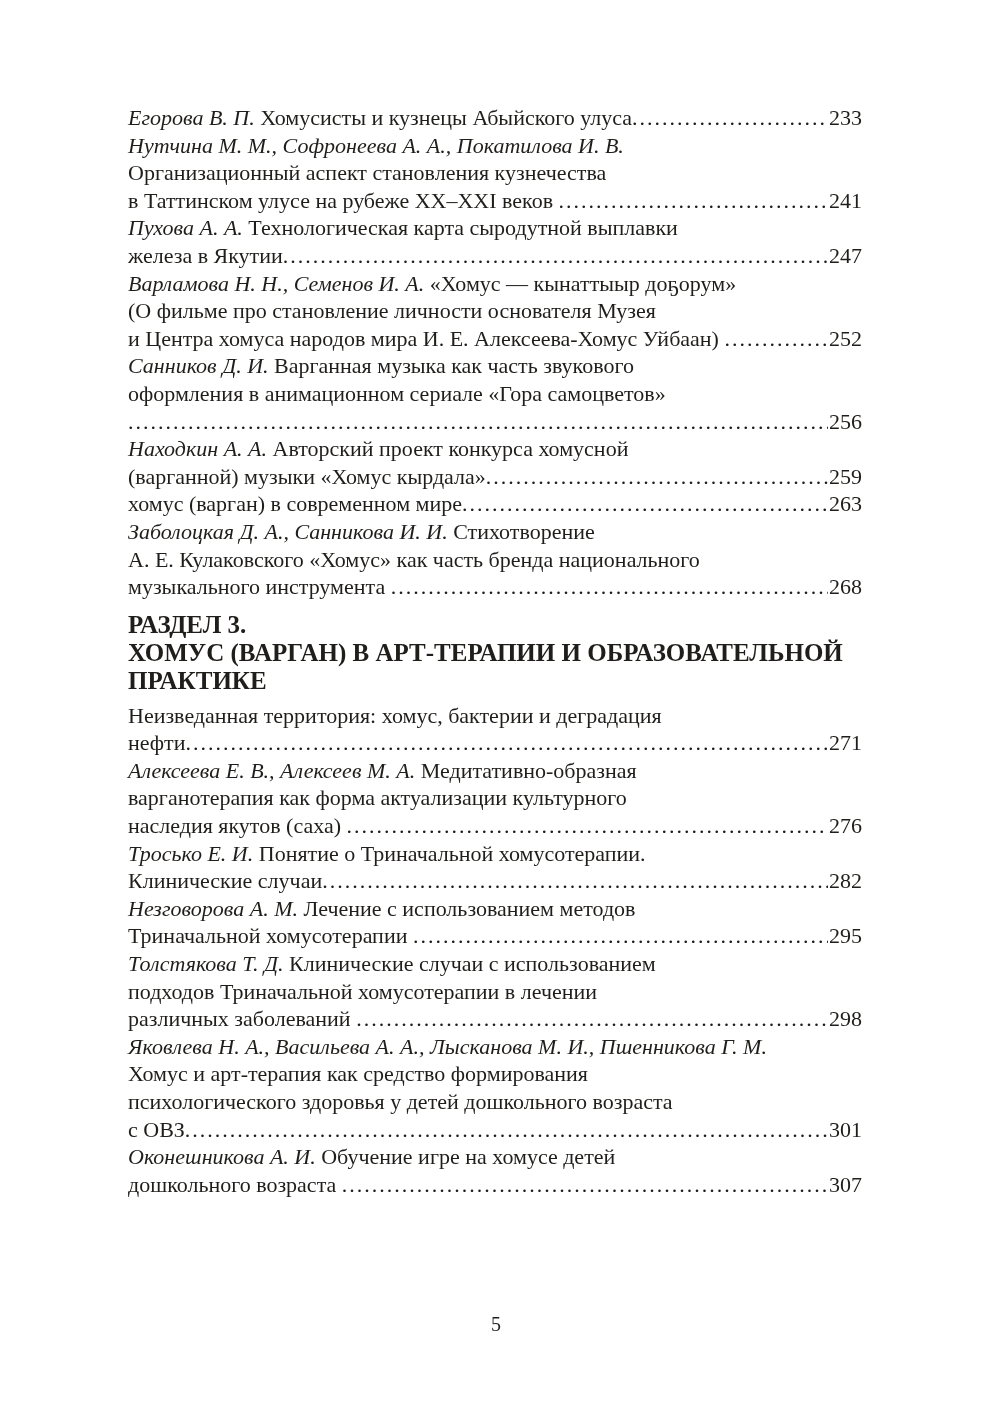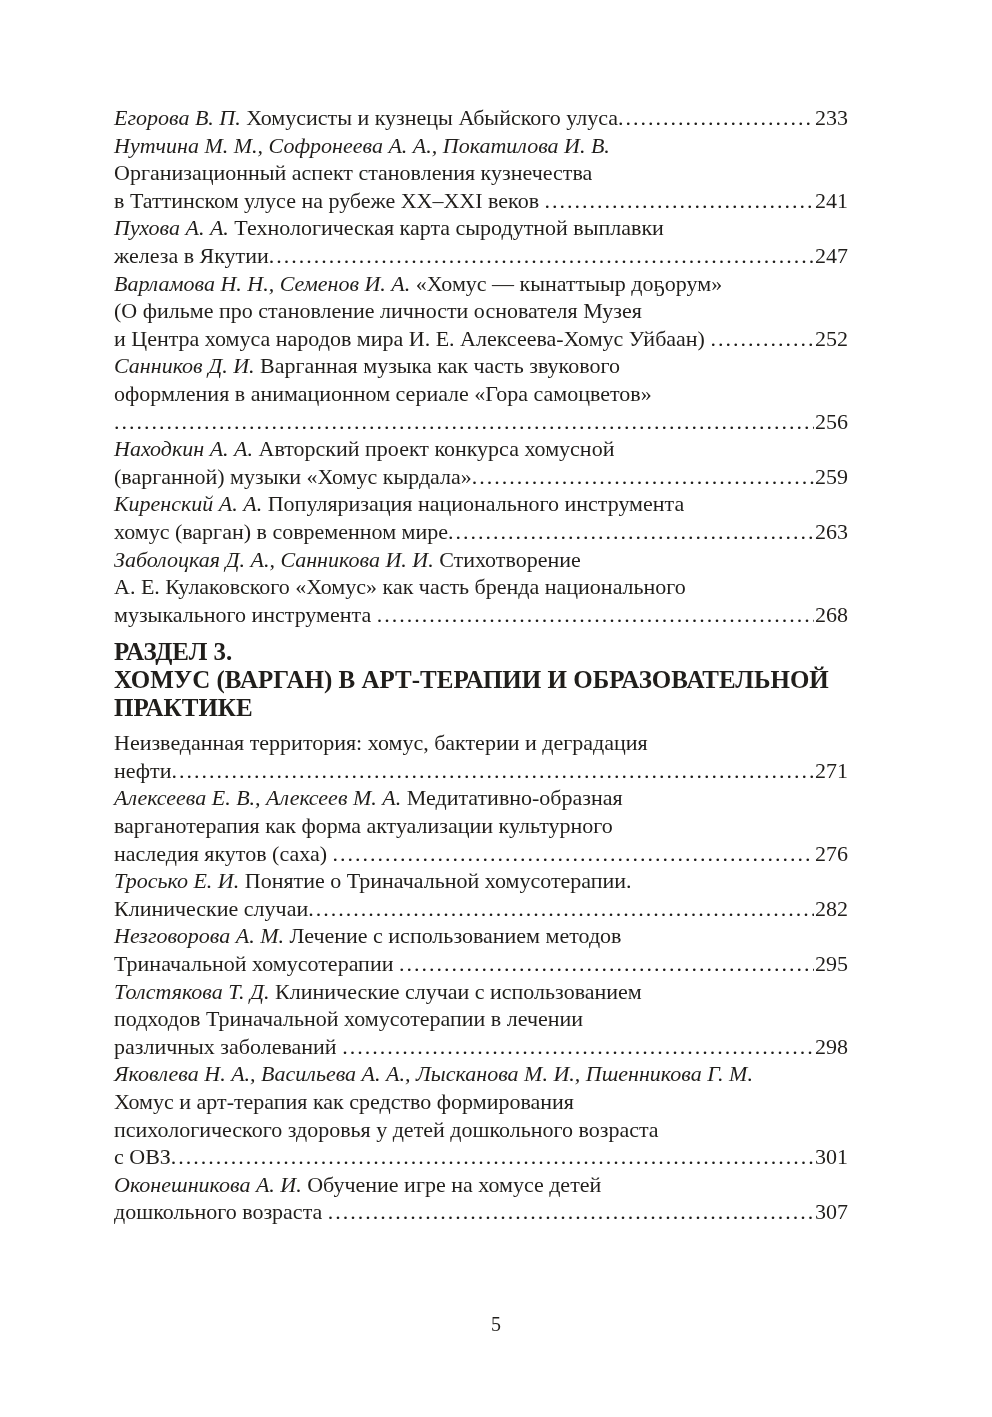--- a/index.html
+++ b/index.html
@@ -11,21 +11,21 @@
     position: relative;
     width: 992px;
     height: 1417px;
     background: #ffffff;
     overflow: hidden;
     font-family: "Liberation Serif", "DejaVu Serif", serif;
     color: #201e1b;
   }
   .content {
     position: absolute;
-    left: 114px;
+    left: 128px;
     top: 104px;
     width: 734px;
     font-size: 22px;
     line-height: 27.6px;
   }
   .entry { margin: 0; }
   .line {
     white-space: nowrap;
   }
   .leader-line {
@@ -118,21 +118,20 @@
         </div>
         <div class="entry">
           <div class="line"><span class="txt"><span class="author">Находкин А. А. </span><span>Авторский проект конкурса хомусной</span></span></div>
           <div class="line leader-line">
             <span class="txt">(варганной) музыки «Хомус кырдала»</span>
             <span class="dots"></span>
             <span class="pagenum">259</span>
           </div>
         </div>
         <div class="entry">
-          <div class="line"><span class="txt"><span class="author">Киренский А. А. </span><span>Популяризация национального инструмента</span></span></div>
           <div class="line leader-line">
             <span class="txt">хомус (варган) в современном мире</span>
             <span class="dots"></span>
             <span class="pagenum">263</span>
           </div>
         </div>
         <div class="entry">
           <div class="line"><span class="txt"><span class="author">Заболоцкая Д. А., Санникова И. И. </span><span>Стихотворение</span></span></div>
           <div class="line"><span class="txt">А. Е. Кулаковского «Хомус» как часть бренда национального</span></div>
           <div class="line leader-line">

